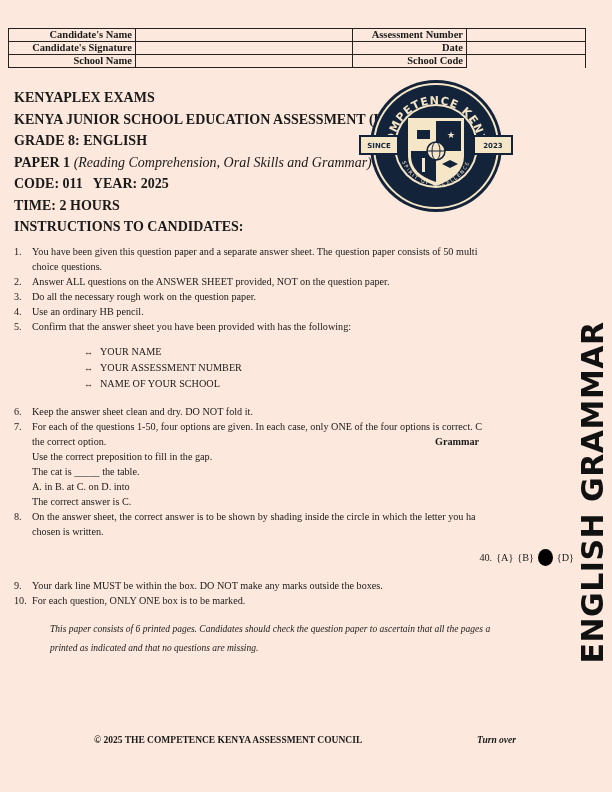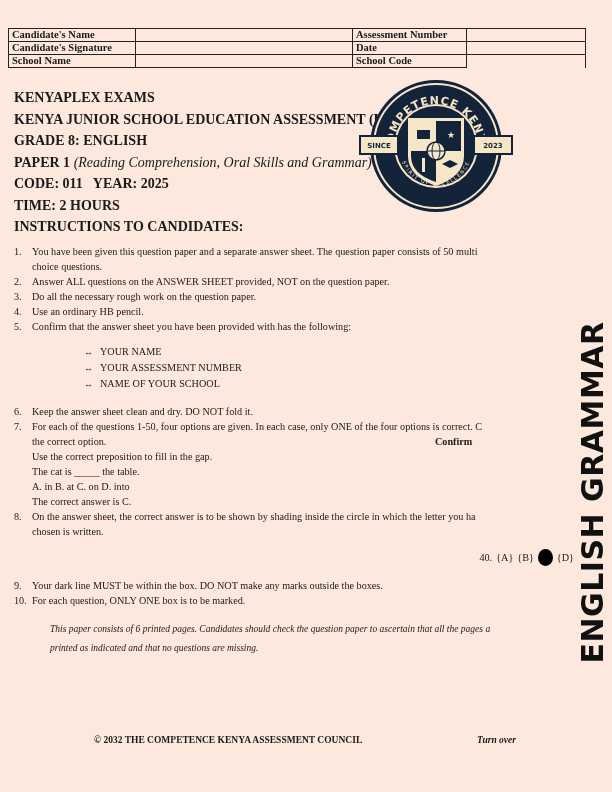--- a/index.html
+++ b/index.html
@@ -11,21 +11,21 @@
       position: relative;
       overflow: hidden;
     }
     .info-table {
       position: absolute; left: 8px; top: 28px;
       border-collapse: collapse;
       font-size: 10.5px; font-weight: bold;
     }
     .info-table td {
       border: 1px solid #222;
-      height: 12px; padding: 0 3px; line-height: 12px;
+      height: 12px; padding: 0 3px; line-height: 12px; text-align: right;
     }
     .info-table td.l1 { width: 120px; }
     .info-table td.v1 { width: 210px; }
     .info-table td.l2 { width: 107px; }
     .info-table td.v2 { width: 112px; }
     .info-table tr:last-child td { border-bottom: 1px solid #222; }
     .info-table tr:last-child td.v2 { border-right: 1px solid #222; border-bottom: none; }
 
     .header-block {
       position: absolute; left: 14px; top: 91px;
@@ -179,21 +179,21 @@
   </div>
 
   <div class="inst-item">
       <span class="inst-num">6.</span>
       <span class="inst-text">Keep the answer sheet clean and dry. DO NOT fold it.</span>
     </div>
   <div class="inst-item">
       <span class="inst-num">7.</span>
       <span class="inst-text">For each of the questions 1-50, four options are given. In each case, only ONE of the four options is correct. C</span>
     </div>
-  <div class="indent" style="position:relative"><span>the correct option.</span><span class="example-label">Confirm</span></div>
+  <div class="indent" style="position:relative"><span>the correct option.</span><span class="example-label">Grammar</span></div>
   <div class="indent">Use the correct preposition to fill in the gap.</div>
   <div class="indent">The cat is _____ the table.</div>
   <div class="indent">A. in B. at C. on D. into</div>
   <div class="indent">The correct answer is C.</div>
 
   <div class="inst-item">
       <span class="inst-num">8.</span>
       <span class="inst-text">On the answer sheet, the correct answer is to be shown by shading inside the circle  in which the letter you ha</span>
     </div>
   <div class="indent">chosen is written.</div>
@@ -214,18 +214,18 @@
       <span class="inst-num">10.</span>
       <span class="inst-text">For each question, ONLY ONE box is to be marked.</span>
     </div>
 
   <div class="note">
     <div>This paper consists of 6 printed pages. Candidates should check the question paper to ascertain that all the pages a</div>
     <div>printed as indicated and that no questions are missing.</div>
   </div>
 </div>
 
-<div class="footer">© 2032 THE COMPETENCE KENYA ASSESSMENT COUNCIL</div>
+<div class="footer">© 2025 THE COMPETENCE KENYA ASSESSMENT COUNCIL</div>
 <div class="turn-over">Turn over</div>
 
 <div class="side-banner">
   <span>ENGLISH GRAMMAR</span>
 </div>
 
 </body></html>

